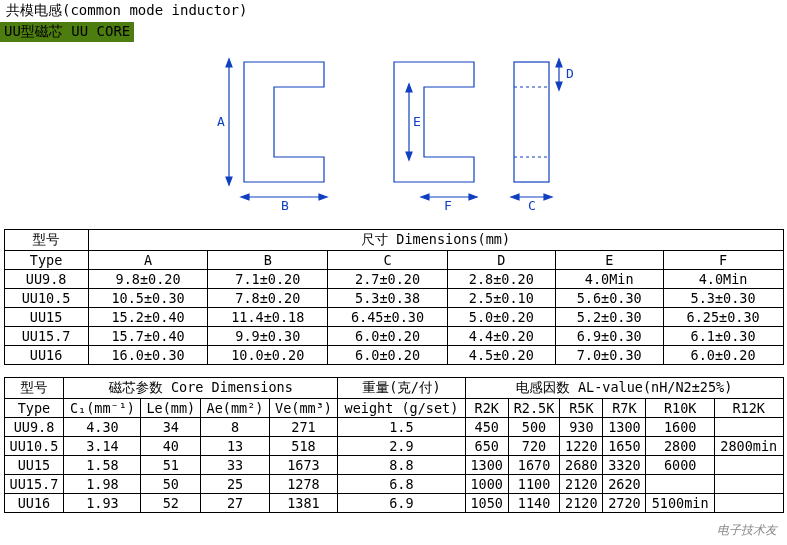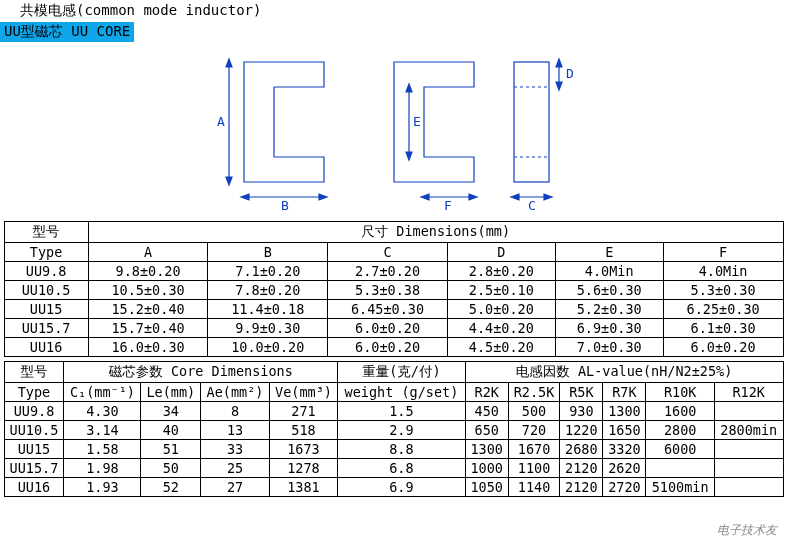--- a/index.html
+++ b/index.html
@@ -3,40 +3,40 @@
 <meta charset="utf-8">
 <style>
   body{
     margin:0;
     font-family:"SimSun","Microsoft YaHei",monospace;
     font-size:14px;
     background:#fff;
     width:787px;
   }
   td,th{font-family:"SimSun","Microsoft YaHei",monospace;}
-  .title{padding:2px 20px;}
+  .title{padding:2px 6px;}
   .subtitle{
-    background:#0ea5e9;display:inline-block;padding:1px 4px;
+    background:#4d7c0f;display:inline-block;padding:1px 4px;
   }
   .diagram{
     text-align:center;
     position:relative;
     height:175px;
   }
   .diagram svg{display:block;margin:0 auto;}
   .wm{
     position:absolute;
     left:0;right:0;top:48%;
     font-size:32px;
     color:rgba(0,0,0,0.08);
     letter-spacing:6px;
     font-family:"SimHei","Microsoft YaHei";
     text-align:center;
   }
-  table{border-collapse:collapse;width:780px;margin:4px auto;}
+  table{border-collapse:collapse;width:780px;margin:12px auto;}
   table td,table th{
     border:1px solid #000;
     padding:1px 4px;
     text-align:center;
     font-size:13.5px;
     white-space:nowrap;
   }
   .footer-mark{
     position:fixed;
     right:10px;bottom:6px;

